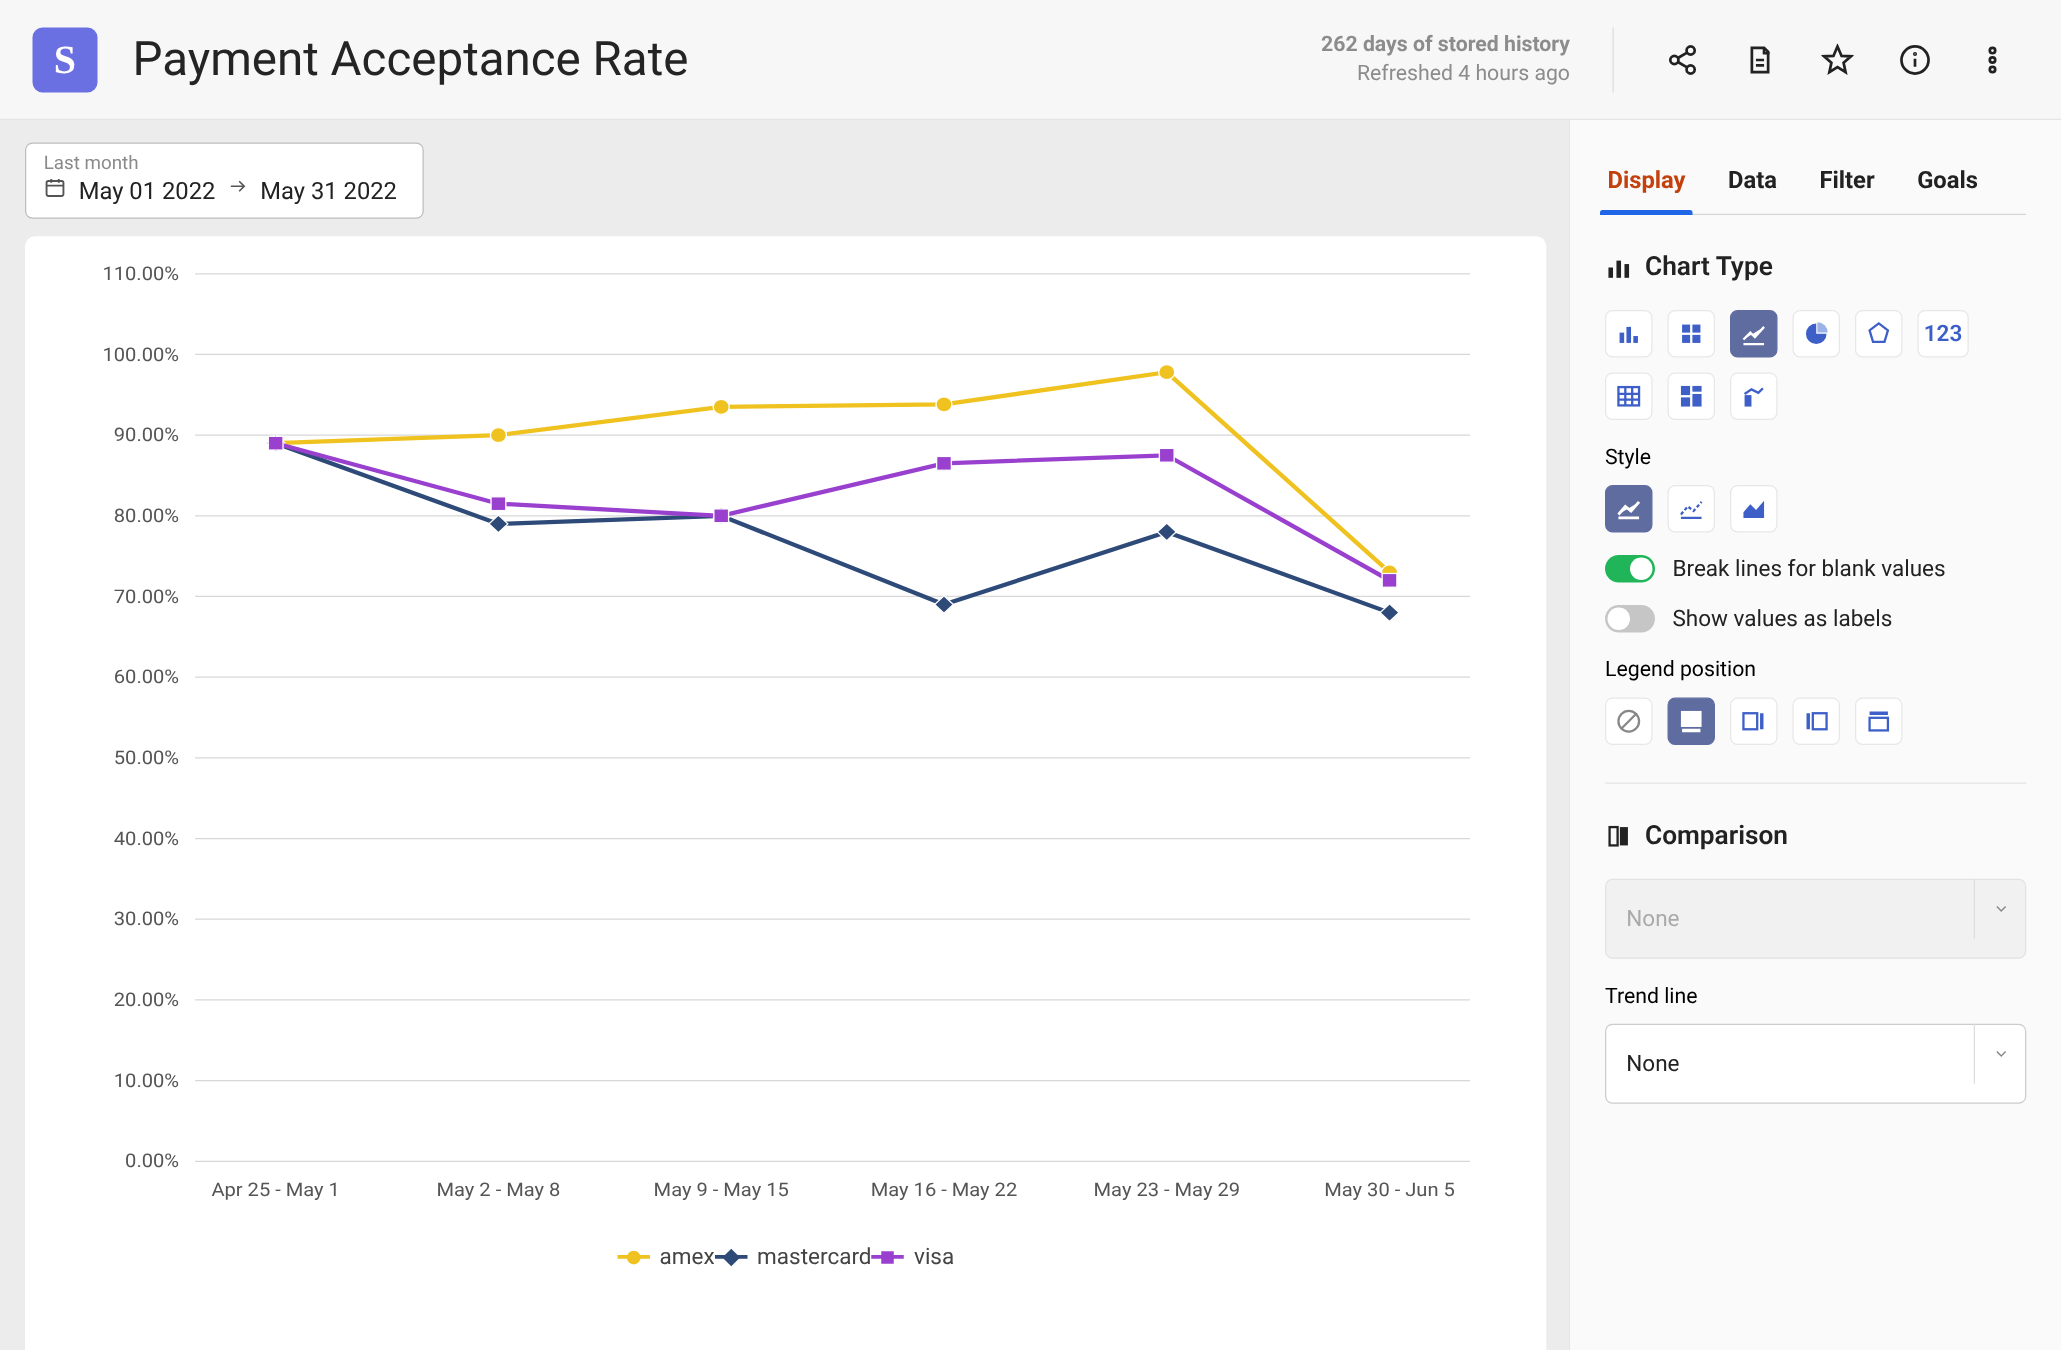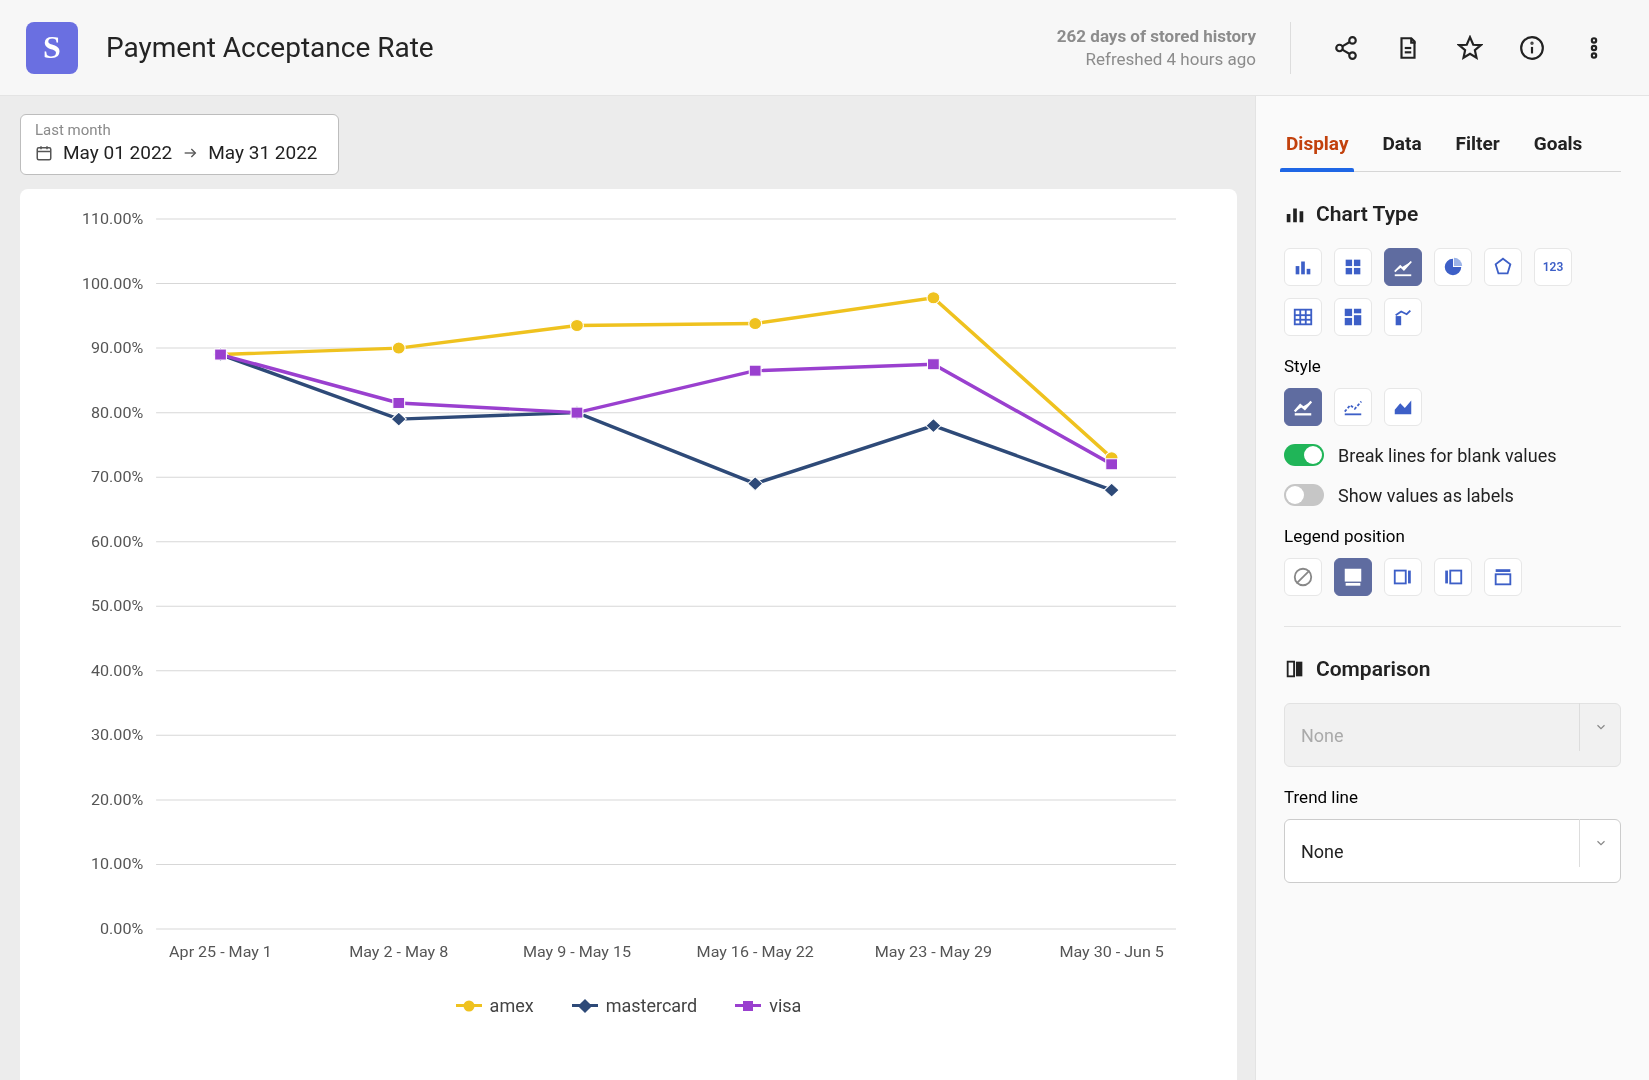--- a/index.html
+++ b/index.html
@@ -2,66 +2,66 @@
 <html><head>
 <meta charset="utf-8">
 <style>
   * { box-sizing: border-box; margin: 0; padding: 0; }
   html, body { width: 1649px; height: 1080px; font-family: -apple-system, BlinkMacSystemFont, "Segoe UI", Roboto, sans-serif; background: #f4f4f4; color: #222; }
 
   
   .header { display: flex; align-items: center; height: 96px; padding: 0 30px 0 26px; background: #f7f7f7; border-bottom: 1px solid #e4e4e4; }
   .logo { width: 52px; height: 52px; border-radius: 8px; background: #6a6fe1; display:flex; align-items:center; justify-content:center; }
   .logo span { color:#fff; font-weight:700; font-size:32px; font-family: Georgia,serif; }
-  .title { font-size: 28px; font-weight: 400; margin-left: 28px; color:#242424; }
+  .title { font-size: 38px; font-weight: 400; margin-left: 28px; color:#242424; }
   .header-right { margin-left:auto; display:flex; align-items:center; gap: 12px; }
   .history-box { text-align:right; font-size:17px; line-height:1.35; color:#8c8c8c; margin-right: 22px; }
   .history-box .line1 { font-weight:700; }
   .vsep { width:1px; height:52px; background:#ddd; margin: 0 18px 0 0; }
   .icon-btn { width:50px; height:50px; display:flex; align-items:center; justify-content:center; cursor:pointer; border-radius:6px; }
   .icon-btn svg { width:26px; height:26px; stroke:#222; fill:none; stroke-width:2; }
 
   
   .body { display:flex; height: calc(100% - 96px); }
   .main { flex:1; padding: 18px 18px 18px 20px; background:#dedede55; overflow:hidden; }
   .sidebar { width:394px; background:#fafafa; border-left:1px solid #e3e3e3; padding: 22px 28px; overflow-y:auto; }
 
   
   .date-range { display:inline-flex; flex-direction:column; background:#fff; border:1px solid #bdbdbd; border-radius:6px; padding: 6px 20px 10px 14px; margin-bottom: 14px; }
   .date-range .label { font-size:15px; color:#8a8a8a; margin-bottom:2px; }
-  .date-range .value { display:flex; align-items:center; gap:10px; font-size:19px; color:#222; }
+  .date-range .value { display:flex; align-items:flex-start; gap:10px; font-size:19px; color:#222; }
   .date-range svg.cal { width:18px; height:18px; stroke:#555; fill:none; stroke-width:2; }
   .date-range svg.arr { width:16px; height:16px; stroke:#555; fill:none; stroke-width:2; }
 
   
   .chart-card { background:#fff; border-radius:8px; padding: 20px 18px 18px 18px; height: 900px; position:relative; }
   .plot { position:relative; width: 100%; height: 780px; }
   .plot svg { width:100%; height:100%; }
-  .legend-row { display:flex; justify-content:center; gap:38px; font-size:18px; color:#444; margin-top:6px; }
+  .legend-row { display:flex; justify-content:center; font-size:18px; color:#444; margin-top:6px; }
   .legend-item { display:flex; align-items:center; gap:8px; }
   .legend-swatch { width:26px; height:3px; position:relative; }
   .legend-swatch .dot { position:absolute; left:50%; top:50%; transform:translate(-50%,-50%); }
 
   
   .tabs { display:flex; gap:30px; border-bottom:1px solid #d6d6d6; margin-bottom: 30px; }
   .tab { font-size:19px; font-weight:700; color:#222; padding: 14px 2px 16px 2px; cursor:pointer; position:relative; }
   .tab.active { color:#c2410c; }
   .tab.active::after { content:""; position:absolute; left:-4px; right:-4px; bottom:-1px; height:4px; background:#1e66e5; border-radius:2px 2px 0 0; }
 
   .section { margin-bottom: 30px; }
   .section-header { display:flex; align-items:center; gap:10px; font-size:21px; font-weight:600; margin-bottom: 22px; color:#222; }
   .section-header svg { width:22px; height:22px; }
   .sub-label { font-size:17px; color:#000000; margin: 20px 0 12px; }
 
   .btn-grid { display:flex; flex-wrap:wrap; gap:12px; }
   .opt-btn { width:38px; height:38px; border-radius:6px; background:#fff; border:1px solid #e7e7e7; display:flex; align-items:center; justify-content:center; cursor:pointer; }
   .opt-btn svg { width:22px; height:22px; }
   .opt-btn.active { background:#5f6ca0; border-color:#5f6ca0; }
   .opt-btn.active svg { stroke:#fff !important; fill:#fff !important; }
-  .opt-btn.num { font-size:12px; font-weight:600; color:#3d5fc7; padding:0 4px; width:auto; min-width:38px; }
+  .opt-btn.num { font-size:18px; font-weight:600; color:#3d5fc7; padding:0 4px; width:auto; min-width:38px; }
 
   .toggle-row { display:flex; align-items:flex-end; gap:14px; margin: 18px 0; font-size:18px; }
   .toggle { width:40px; height:22px; border-radius:11px; position:relative; cursor:pointer; }
   .toggle .knob { position:absolute; top:2px; width:18px; height:18px; border-radius:50%; background:#fff; transition:left .15s; }
   .toggle.on { background:#20b558; }
   .toggle.on .knob { left:20px; }
   .toggle.off { background:#c6c6c6; }
   .toggle.off .knob { left:2px; }
 
   .hr { height:1px; background:#e3e3e3; margin: 30px 0; }

